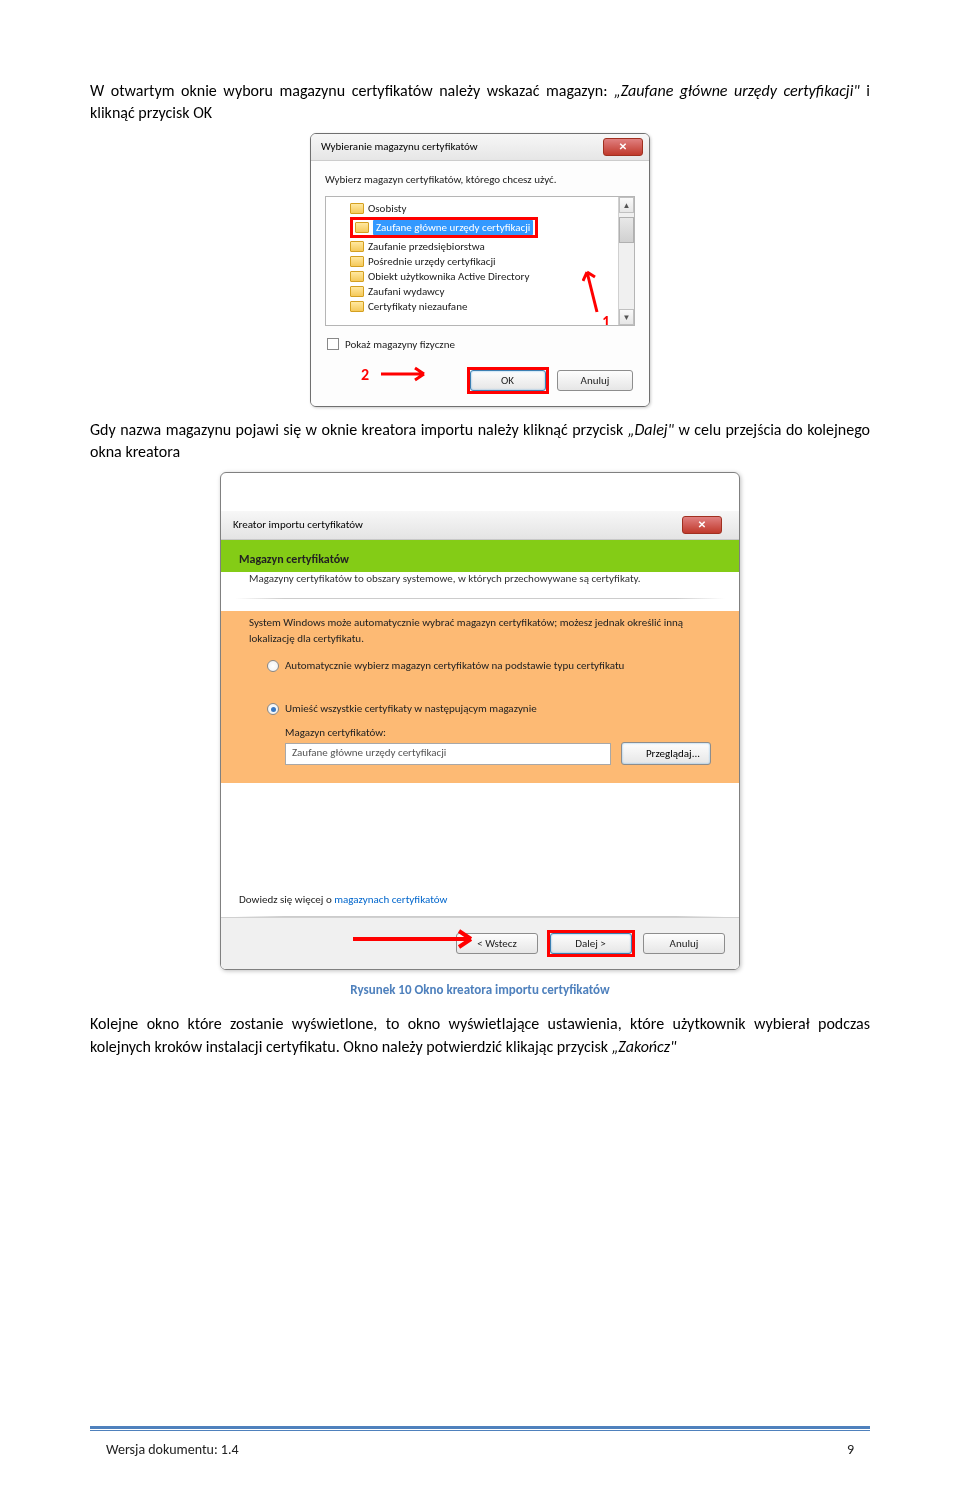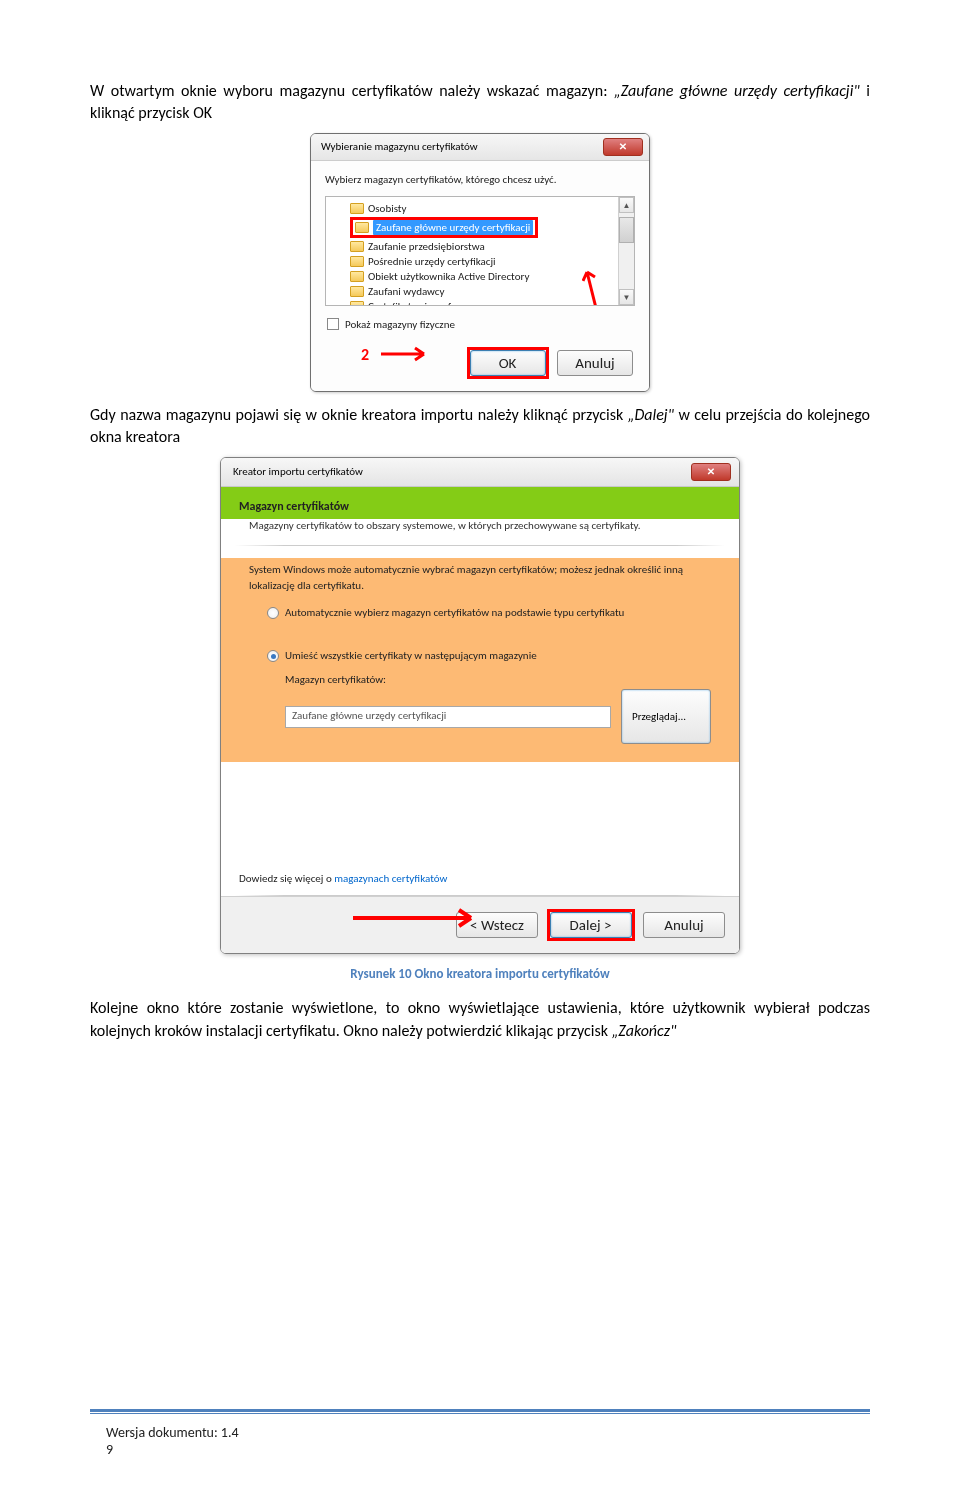--- a/index.html
+++ b/index.html
@@ -9,69 +9,69 @@
     .italic { font-style: italic; }
     .caption { color: #4f81bd; font-size: 13px; font-weight: bold; text-align: center; margin: 8px 0 16px 0; }
     .img-wrap { text-align: center; margin: 8px 0; }
     
     
     .dialog1 { display: inline-block; width: 340px; background: linear-gradient(#fbfbfb,#f0f0f0); border: 1px solid #707070; border-radius: 6px; box-shadow: 1px 1px 3px rgba(0,0,0,0.2); font-size: 11px; text-align: left; overflow: hidden; }
     .dlg1-title { display: flex; align-items: center; justify-content: space-between; padding: 4px 6px 4px 10px; background: linear-gradient(#f7f7f7,#e6e6e6); border-bottom: 1px solid #ccc; }
     .close-btn { width: 40px; height: 18px; background: linear-gradient(#e08080,#c0392b); border: 1px solid #a03020; border-radius: 3px; display: flex; align-items: center; justify-content: center; color: #fff; font-size: 10px; font-weight: bold; }
     .dlg1-body { padding: 12px 14px 10px 14px; background: #fdfdfd; }
     .dlg1-instr { font-size: 11px; color: #222; margin-bottom: 10px; }
-    .tree-box { border: 1px solid #b5b5b5; background: #fff; height: 110px; padding: 4px 0 4px 4px; position: relative; overflow: hidden; }
+    .tree-box { border: 1px solid #b5b5b5; background: #fff; height: 130px; padding: 4px 0 4px 4px; position: relative; overflow: hidden; }
     .tree-item { padding: 1px 2px 1px 20px; font-size: 11px; color: #222; white-space: nowrap; display: flex; align-items: center; }
     .folder-ico { width: 14px; height: 11px; background: linear-gradient(#ffe8a0,#f5c95a); border: 1px solid #d4a020; border-radius: 1px; margin-right: 4px; flex: none; }
     .tree-sel { background: #3399ff; color: #fff; padding: 1px 3px; border-radius: 1px; }
     .red-box { border: 3px solid #ff0000; padding: 0 2px; display: inline-flex; align-items: center; }
     .tree-scroll { position: absolute; right: 0; top: 0; bottom: 0; width: 16px; background: #f0f0f0; border-left: 1px solid #d0d0d0; }
     .tree-sb-up, .tree-sb-down { height: 16px; background: linear-gradient(#fafafa,#e6e6e6); border: 1px solid #c0c0c0; display: flex; align-items: center; justify-content: center; font-size: 8px; color: #555; }
     .tree-sb-thumb { background: linear-gradient(#e8e8e8,#d0d0d0); border: 1px solid #b0b0b0; height: 26px; margin-top: 4px; }
     .arrow-1 { position: absolute; right: 22px; top: 70px; }
     .arrow-1 svg { width: 30px; height: 50px; }
     .num1 { color: #ff0000; font-weight: bold; font-size: 16px; position: absolute; right: 24px; top: 115px; }
     .dlg1-chk { margin: 12px 0 10px 2px; display: flex; align-items: center; gap: 6px; font-size: 11px; color: #222; }
     .chk-box { width: 12px; height: 12px; border: 1px solid #888; background: #fff; }
     .dlg1-btns { text-align: right; padding: 6px 2px 2px 2px; position: relative; }
-    .win-btn { display: inline-block; min-width: 76px; padding: 3px 10px; font-size: 15px; background: linear-gradient(#fdfdfd,#e6e6e6); border: 1px solid #8d8d8d; border-radius: 3px; text-align: center; color: #222; margin-left: 6px; }
+    .win-btn { display: inline-block; min-width: 76px; padding: 3px 10px; font-size: 11px; background: linear-gradient(#fdfdfd,#e6e6e6); border: 1px solid #8d8d8d; border-radius: 3px; text-align: center; color: #222; margin-left: 6px; }
     .btn-highlight { border: 1px solid #3c7fb1; box-shadow: 0 0 2px #6bb3e6 inset; }
     .ok-red-wrap { display: inline-block; border: 3px solid #ff0000; padding: 0; margin-left: 6px; }
     .num2 { color: #ff0000; font-weight: bold; font-size: 16px; position: absolute; left: 36px; top: 4px; }
     .arrow-2 { position: absolute; left: 54px; top: 4px; }
     .arrow-2 svg { width: 50px; height: 18px; }
     
     
     .dialog2 { display: inline-block; width: 520px; border: 1px solid #808080; border-radius: 6px; box-shadow: 1px 1px 4px rgba(0,0,0,0.25); font-size: 11px; text-align: left; overflow: hidden; }
-    .dlg2-title { display: flex; align-items: center; justify-content: space-between; padding: 5px 8px 5px 12px; background: linear-gradient(#f7f7f7,#e4e4e4); border-bottom: 1px solid #c8c8c8; }
+    .dlg2-title { display: flex; align-items: center; justify-content: space-between; padding: 5px 17px 5px 12px; background: linear-gradient(#f7f7f7,#e4e4e4); border-bottom: 1px solid #c8c8c8; margin-top: 38px; }
     .dlg2-body { background: #fff; padding: 0; }
     .dlg2-section-head { padding: 12px 18px 6px 18px; font-weight: bold; font-size: 12px; color: #222; background: #84cc16; }
     .dlg2-section-sub { padding: 0 28px 12px 28px; font-size: 11px; color: #333; line-height: 1.35; }
     .dlg2-divider { height: 1px; background: linear-gradient(to right, transparent, #ccc 10%, #ccc 90%, transparent); margin: 0 14px 12px 14px; }
     .dlg2-inner { padding: 4px 28px 18px 28px; background: #fdba74; }
     .dlg2-text { font-size: 11px; color: #222; line-height: 1.4; margin-bottom: 10px; }
     .radio-row { display: flex; align-items: flex-end; gap: 6px; padding: 3px 0 3px 18px; font-size: 11px; color: #222; }
     .radio { width: 12px; height: 12px; border: 1px solid #888; border-radius: 50%; background: radial-gradient(#fff,#eee); display: flex; align-items: center; justify-content: center; flex: none; }
     .radio.checked::after { content: ""; width: 5px; height: 5px; background: #3a79c3; border-radius: 50%; }
     .sub-label { padding: 8px 0 3px 36px; font-size: 11px; color: #222; }
     .mag-row { display: flex; align-items: center; gap: 10px; padding: 0 0 0 36px; }
     .mag-input { flex: 1; height: 22px; border: 1px solid #a8a8a8; background: #fff; padding: 2px 6px; font-size: 11px; color: #555; }
-    .browse-btn { min-width: 90px; padding: 20px 10px; font-size: 11px; background: linear-gradient(#fdfdfd,#e6e6e6); border: 1px solid #8d8d8d; border-radius: 3px; text-align: left; }
+    .browse-btn { min-width: 90px; padding: 4px 10px; font-size: 11px; background: linear-gradient(#fdfdfd,#e6e6e6); border: 1px solid #8d8d8d; border-radius: 3px; text-align: right; }
     .dlg2-link-row { padding: 110px 18px 10px 18px; font-size: 11px; color: #222; }
     .dlg2-link-row a { color: #0066cc; text-decoration: none; }
     .dlg2-footer { background: #f0f0f0; border-top: 1px solid #d0d0d0; padding: 12px 14px; text-align: right; position: relative; }
     .dlg2-footer .win-btn { min-width: 82px; }
     .dalej-red-wrap { display: inline-block; border: 3px solid #ff0000; padding: 0; margin-left: 6px; }
     .arrow-3 { position: absolute; left: 130px; top: 10px; }
     .arrow-3 svg { width: 130px; height: 22px; }
     
     .footer-area { position: absolute; left: 90px; right: 90px; bottom: 40px; }
     .footer-line { height: 3px; background: #4f81bd; margin-bottom: 1px; }
     .footer-line2 { height: 1px; background: #4f81bd; margin-bottom: 10px; }
-    .footer-row { display: flex; justify-content: space-between; padding: 0 16px; font-size: 14px; color: #222; flex-direction: column; }
+    .footer-row { display: flex; justify-content: space-between; padding: 0 16px; font-size: 14px; color: #222; }
   </style>
 </head>
 <body>
 
 <div class="page">
 
   <p class="para">
     <span>W otwartym oknie wyboru magazynu certyfikatów należy wskazać magazyn: </span><span class="italic">„Zaufane główne urzędy certyfikacji"</span><span> i kliknąć przycisk OK</span>
   </p>
 

